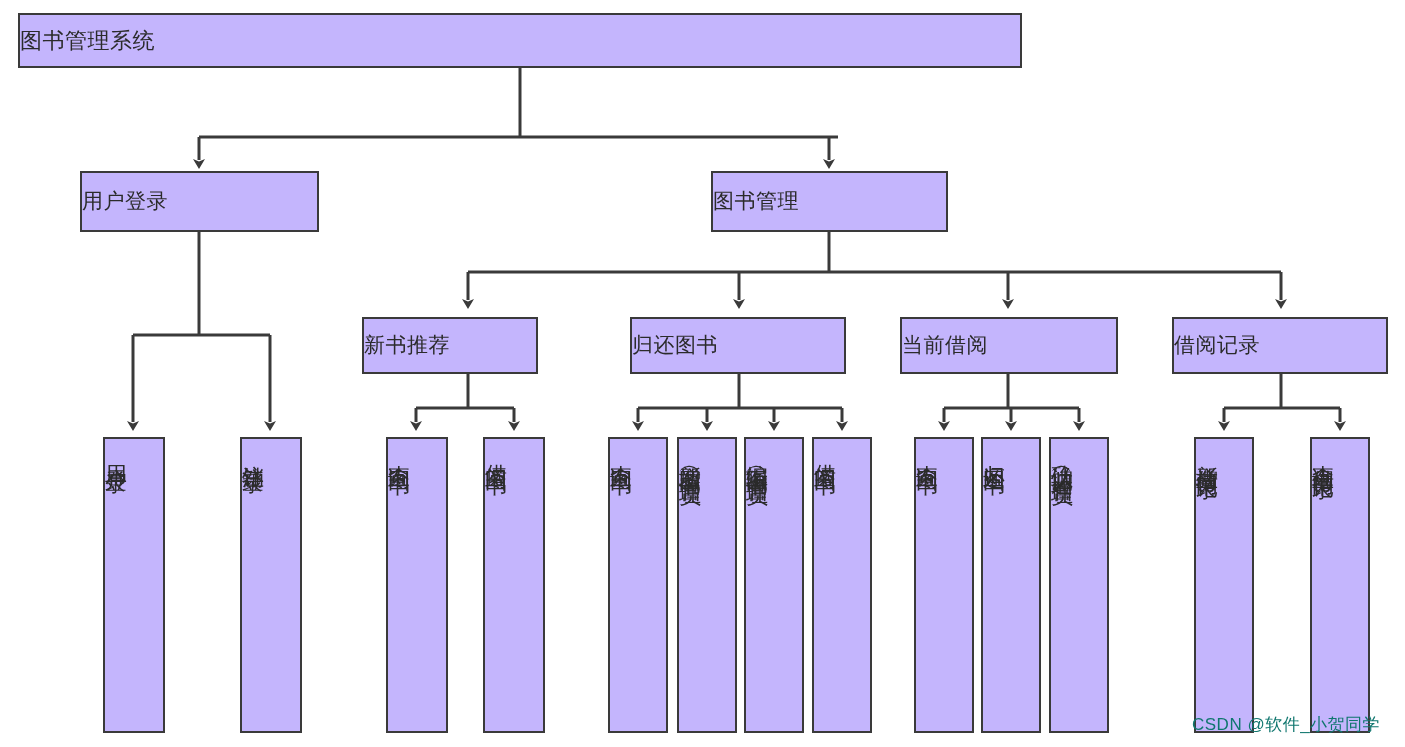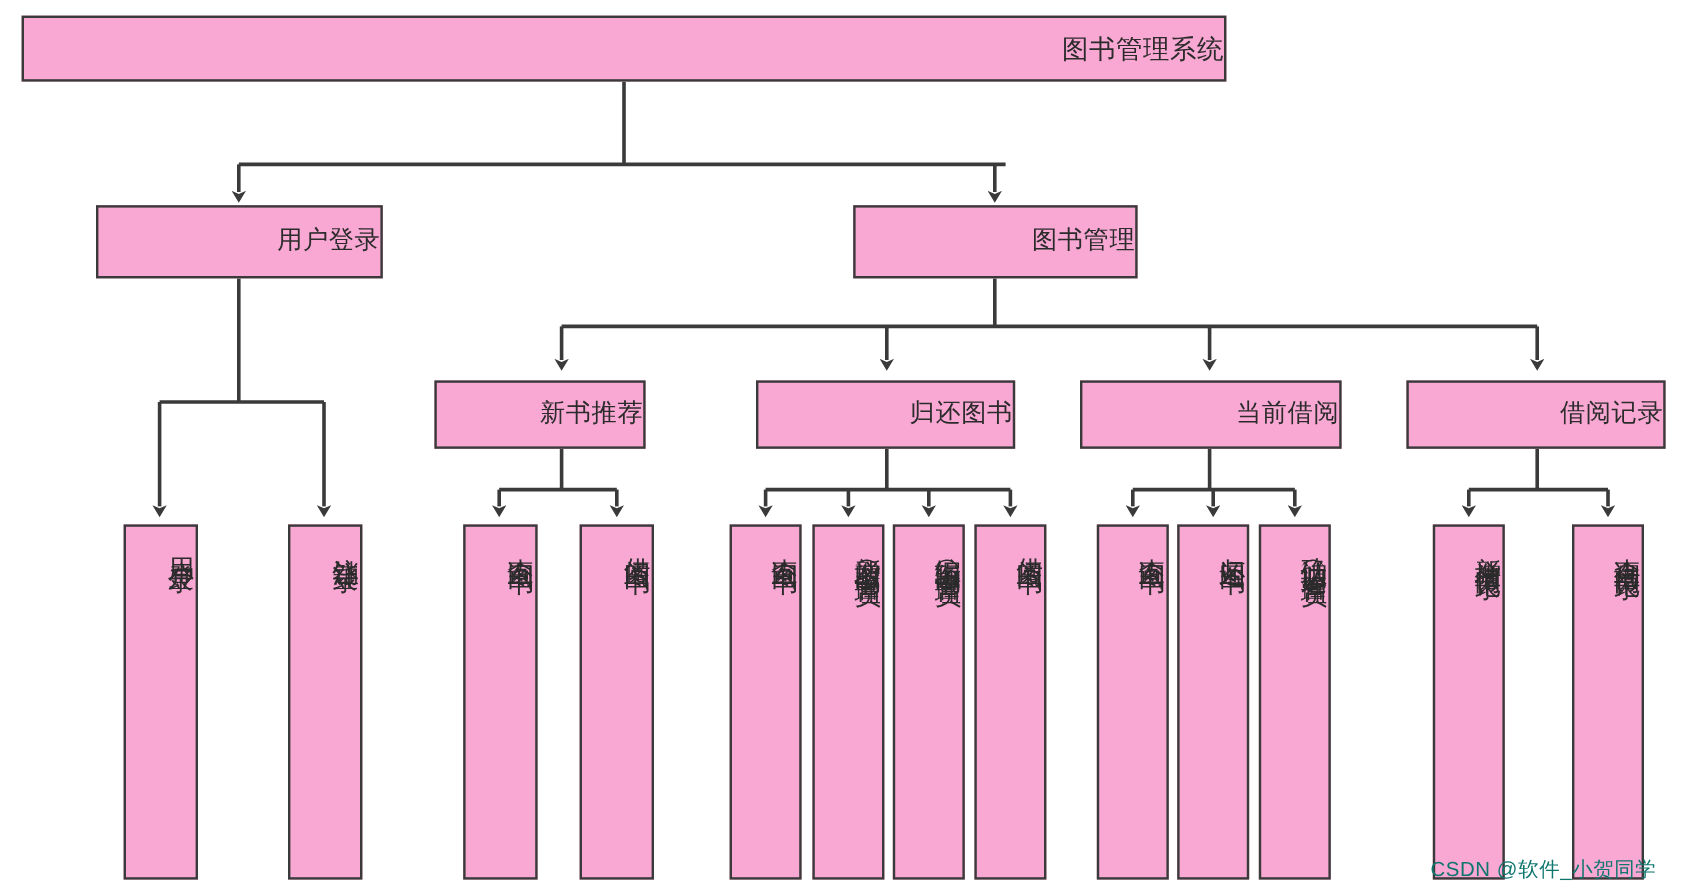--- a/index.html
+++ b/index.html
@@ -21,25 +21,25 @@
     position: absolute;
     left: 0;
     top: 0;
     width: 1405px;
     height: 747px;
     pointer-events: none;
   }
   .node {
     position: absolute;
     box-sizing: border-box;
-    background: #f9a8d4;
+    background: #c4b5fd;
     border: 2px solid #3a3a3a;
     display: flex;
     align-items: center;
-    justify-content: flex-end;
+    justify-content: flex-start;
     color: #2b2b2b;
   }
   .node .lbl {
     display: block;
     text-align: center;
     white-space: pre-line;
     line-height: 1.18;
   }
   .node.horiz .lbl {
     font-size: 21px;
@@ -125,21 +125,21 @@
     </g>
   </svg>
 
   <div class="node root horiz" style="left:18px; top:13px; width:1004px; height:55px;">
     <span class="lbl">图书管理系统</span>
   </div>
 
   <div class="node horiz" style="left:80px; top:171px; width:239px; height:61px;">
     <span class="lbl">用户登录</span>
   </div>
-  <div class="node horiz" style="left:711px; top:171px; width:237px; height:61px;padding-left:33px;">
+  <div class="node horiz" style="left:711px; top:171px; width:237px; height:61px;">
     <span class="lbl">图书管理</span>
   </div>
 
   <div class="node horiz" style="left:362px; top:317px; width:176px; height:57px;">
     <span class="lbl">新书推荐</span>
   </div>
   <div class="node horiz" style="left:630px; top:317px; width:216px; height:57px;">
     <span class="lbl">归还图书</span>
   </div>
   <div class="node horiz" style="left:1172px; top:317px; width:216px; height:57px;">

